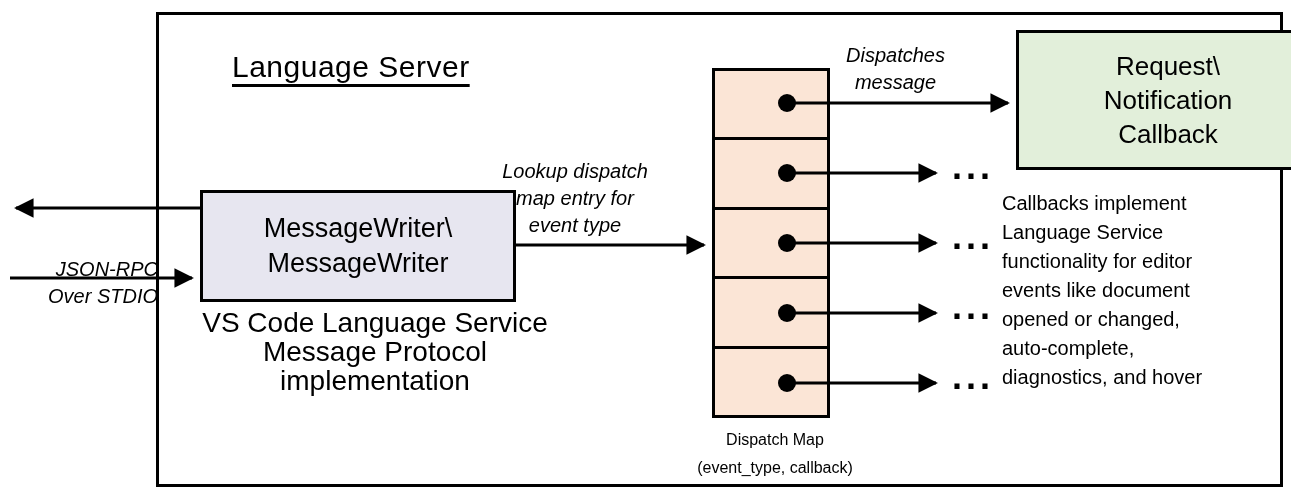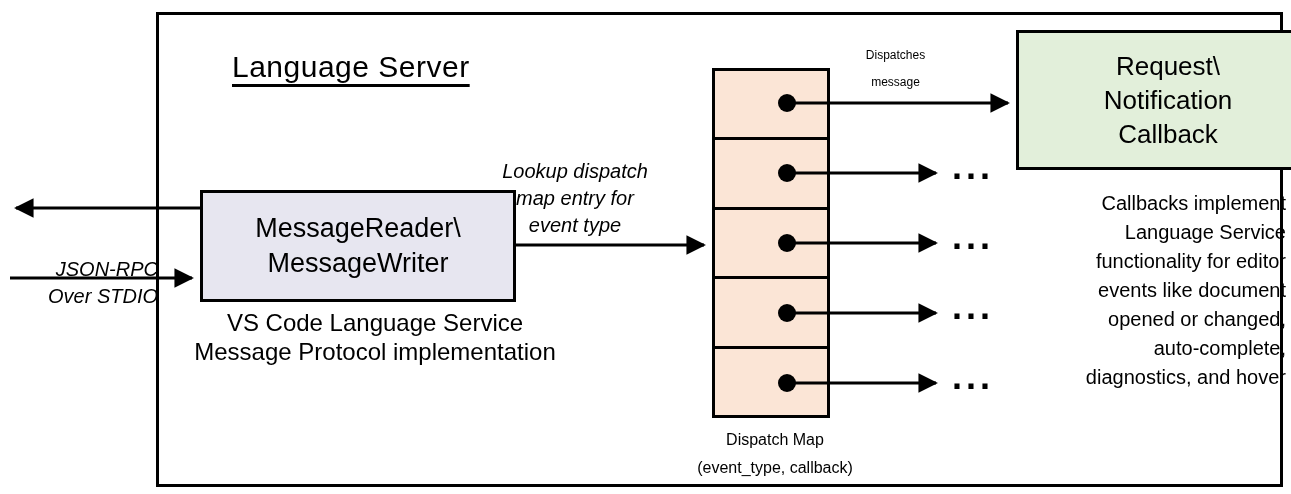--- a/index.html
+++ b/index.html
@@ -9,36 +9,36 @@
 
   .outer-box{left:156px;top:12px;width:1127px;height:475px;border:3px solid #000;background:#fff;box-sizing:border-box;}
 
   .title{left:232px;top:50px;font-size:30px;letter-spacing:0.5px;
          text-decoration:underline;text-decoration-thickness:3px;text-underline-offset:7px;}
 
   .io-label{left:18px;top:224px;width:140px;text-align:right;font-style:italic;font-size:20px;line-height:27px;font-weight:500;margin-top:32px;}
 
   .msg-box{left:200px;top:190px;width:316px;height:112px;background:#e7e6f0;border:3px solid #000;box-sizing:border-box;
            display:flex;flex-direction:column;align-items:center;justify-content:center;font-size:27px;line-height:35px;}
-  .msg-caption{left:170px;top:308px;width:410px;text-align:center;font-size:24px;line-height:29px;}
+  .msg-caption{left:170px;top:308px;width:410px;text-align:center;font-size:28px;line-height:29px;}
 
   .lookup-label{left:480px;top:158px;width:190px;text-align:center;font-style:italic;font-size:20px;line-height:27px;font-weight:500;}
 
   .dispatch-map{left:712px;top:68px;width:118px;height:350px;border:3px solid #000;box-sizing:border-box;
                 display:flex;flex-direction:column;}
   .dispatch-cell{flex:1;background:#fbe5d6;}
   .dispatch-cell + .dispatch-cell{border-top:3px solid #000;}
   .dispatch-caption{left:650px;top:426px;width:250px;text-align:center;font-size:16px;line-height:28px;}
 
-  .dispatches-label{left:833px;top:42px;width:125px;text-align:center;font-size:12px;line-height:27px;font-weight:500;}
+  .dispatches-label{left:833px;top:42px;width:125px;text-align:center;font-style:italic;font-size:20px;line-height:27px;font-weight:500;}
 
   .callback-box{left:1016px;top:30px;width:304px;height:140px;background:#e2efda;border:3px solid #000;box-sizing:border-box;
                 display:flex;flex-direction:column;align-items:center;justify-content:center;font-size:26px;line-height:34px;}
 
-  .note{left:1002px;top:189px;width:284px;text-align:right;font-size:20px;line-height:29px;}
+  .note{left:1002px;top:189px;width:284px;text-align:left;font-size:20px;line-height:29px;}
 
   .ellipsis{font-size:36px;font-weight:800;letter-spacing:4px;line-height:1;}
   .e2{left:952px;top:149px;}
   .e3{left:952px;top:219px;}
   .e4{left:952px;top:289px;}
   .e5{left:952px;top:359px;}
 
   svg.arrow-layer{position:absolute;left:0;top:0;pointer-events:none;}
 </style>
 </head>
@@ -49,21 +49,21 @@
   <div class="abs outer-box"></div>
 
   <div class="abs title">Language Server</div>
 
   <div class="abs io-label">
     <div>JSON-RPC</div>
     <div>Over STDIO</div>
   </div>
 
   <div class="abs msg-box">
-    <div>MessageReader\</div>
+    <div>MessageWriter\</div>
     <div>MessageWriter</div>
   </div>
 
   <div class="abs msg-caption">
     <div>VS Code Language Service</div>
     <div>Message Protocol implementation</div>
   </div>
 
   <div class="abs lookup-label">
     <div>Lookup dispatch</div>

